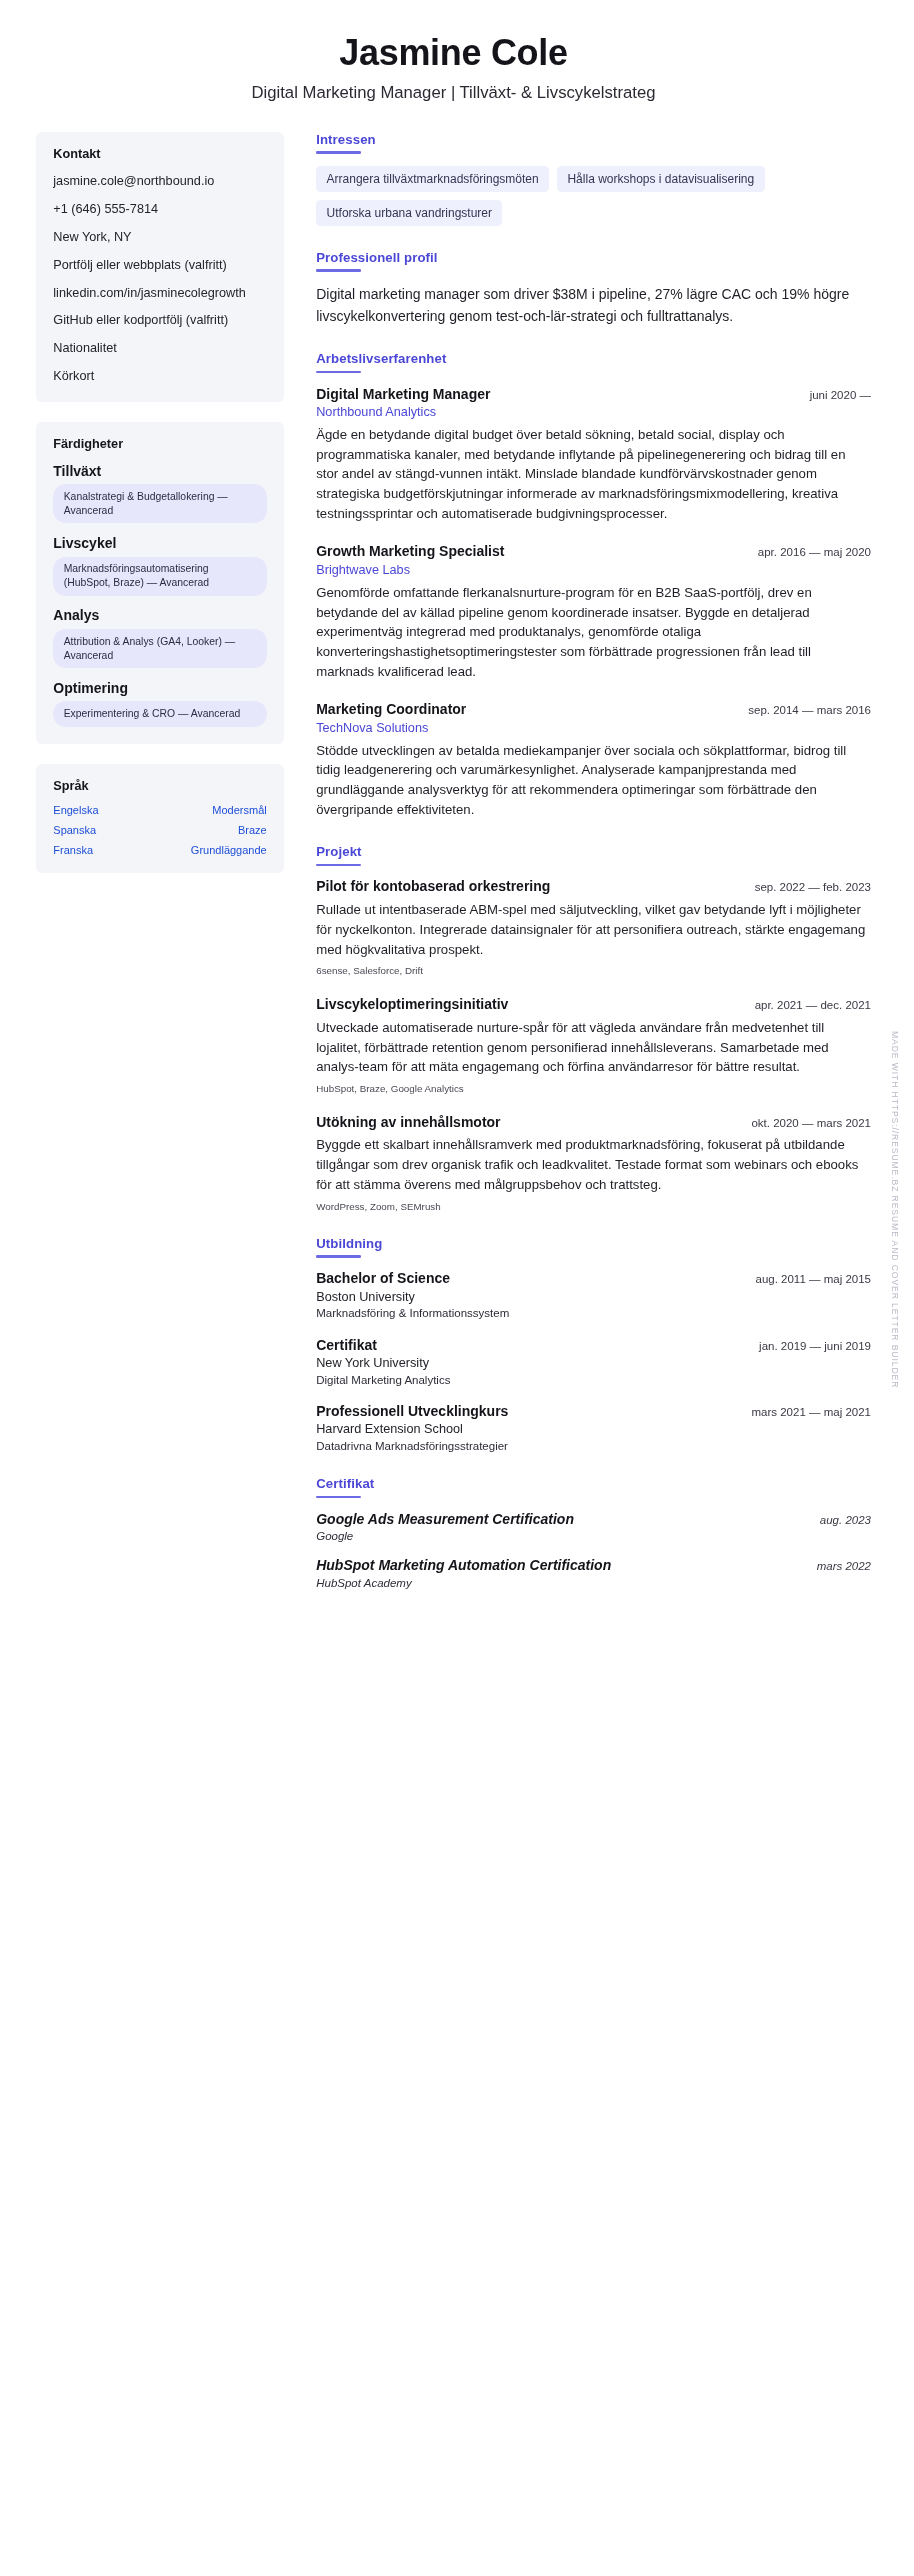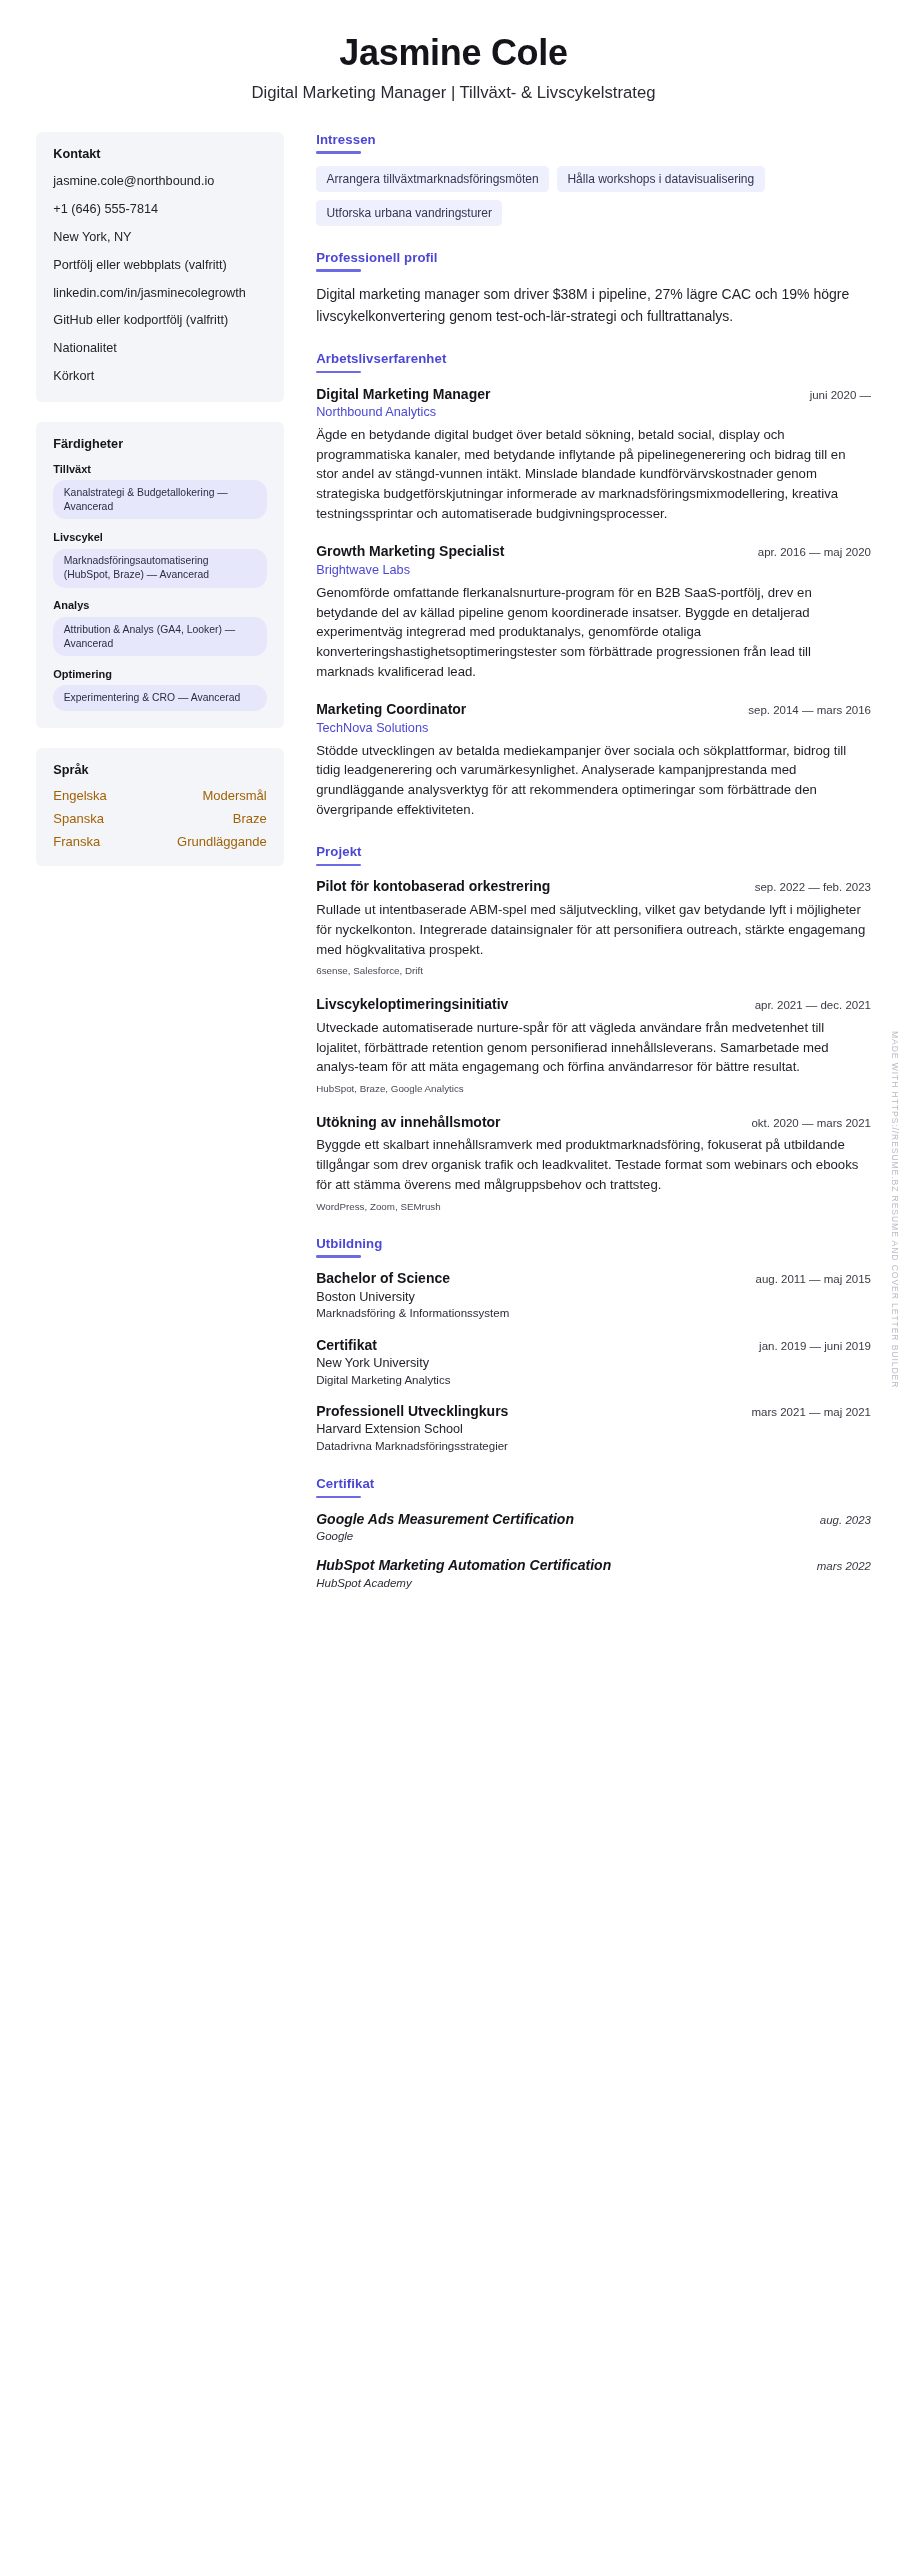--- a/index.html
+++ b/index.html
@@ -67,41 +67,41 @@
     line-height: 1.42;
     margin-bottom: 9.8px;
     word-break: break-word;
   }
   .contact-line:last-child { margin-bottom: 0; }
 
   
   .skill-group { margin-bottom: 11.5px; }
   .skill-group:last-child { margin-bottom: 0; }
   .skill-group-title {
-    font-size: 11px;
+    font-size: 14px;
     font-weight: bold;
     color: #14141a;
     margin-bottom: 5.8px;
   }
   .skill-pill {
     display: block;
     background: #e7e7fb;
     border-radius: 12.7px;
     padding: 5.8px 10.4px;
     font-size: 10.4px;
     color: #2b2b45;
     line-height: 1.32;
   }
 
   
   .lang-row {
     display: flex;
     justify-content: space-between;
-    font-size: 13px;
-    color: #a16207;
+    font-size: 11px;
+    color: #1d4ed8;
     margin-bottom: 8px;
   }
   .lang-row:last-child { margin-bottom: 0; }
 
   
   .section { margin-bottom: 24px; }
   .section-title {
     font-size: 13.2px;
     font-weight: bold;
     color: #4b47d6;

